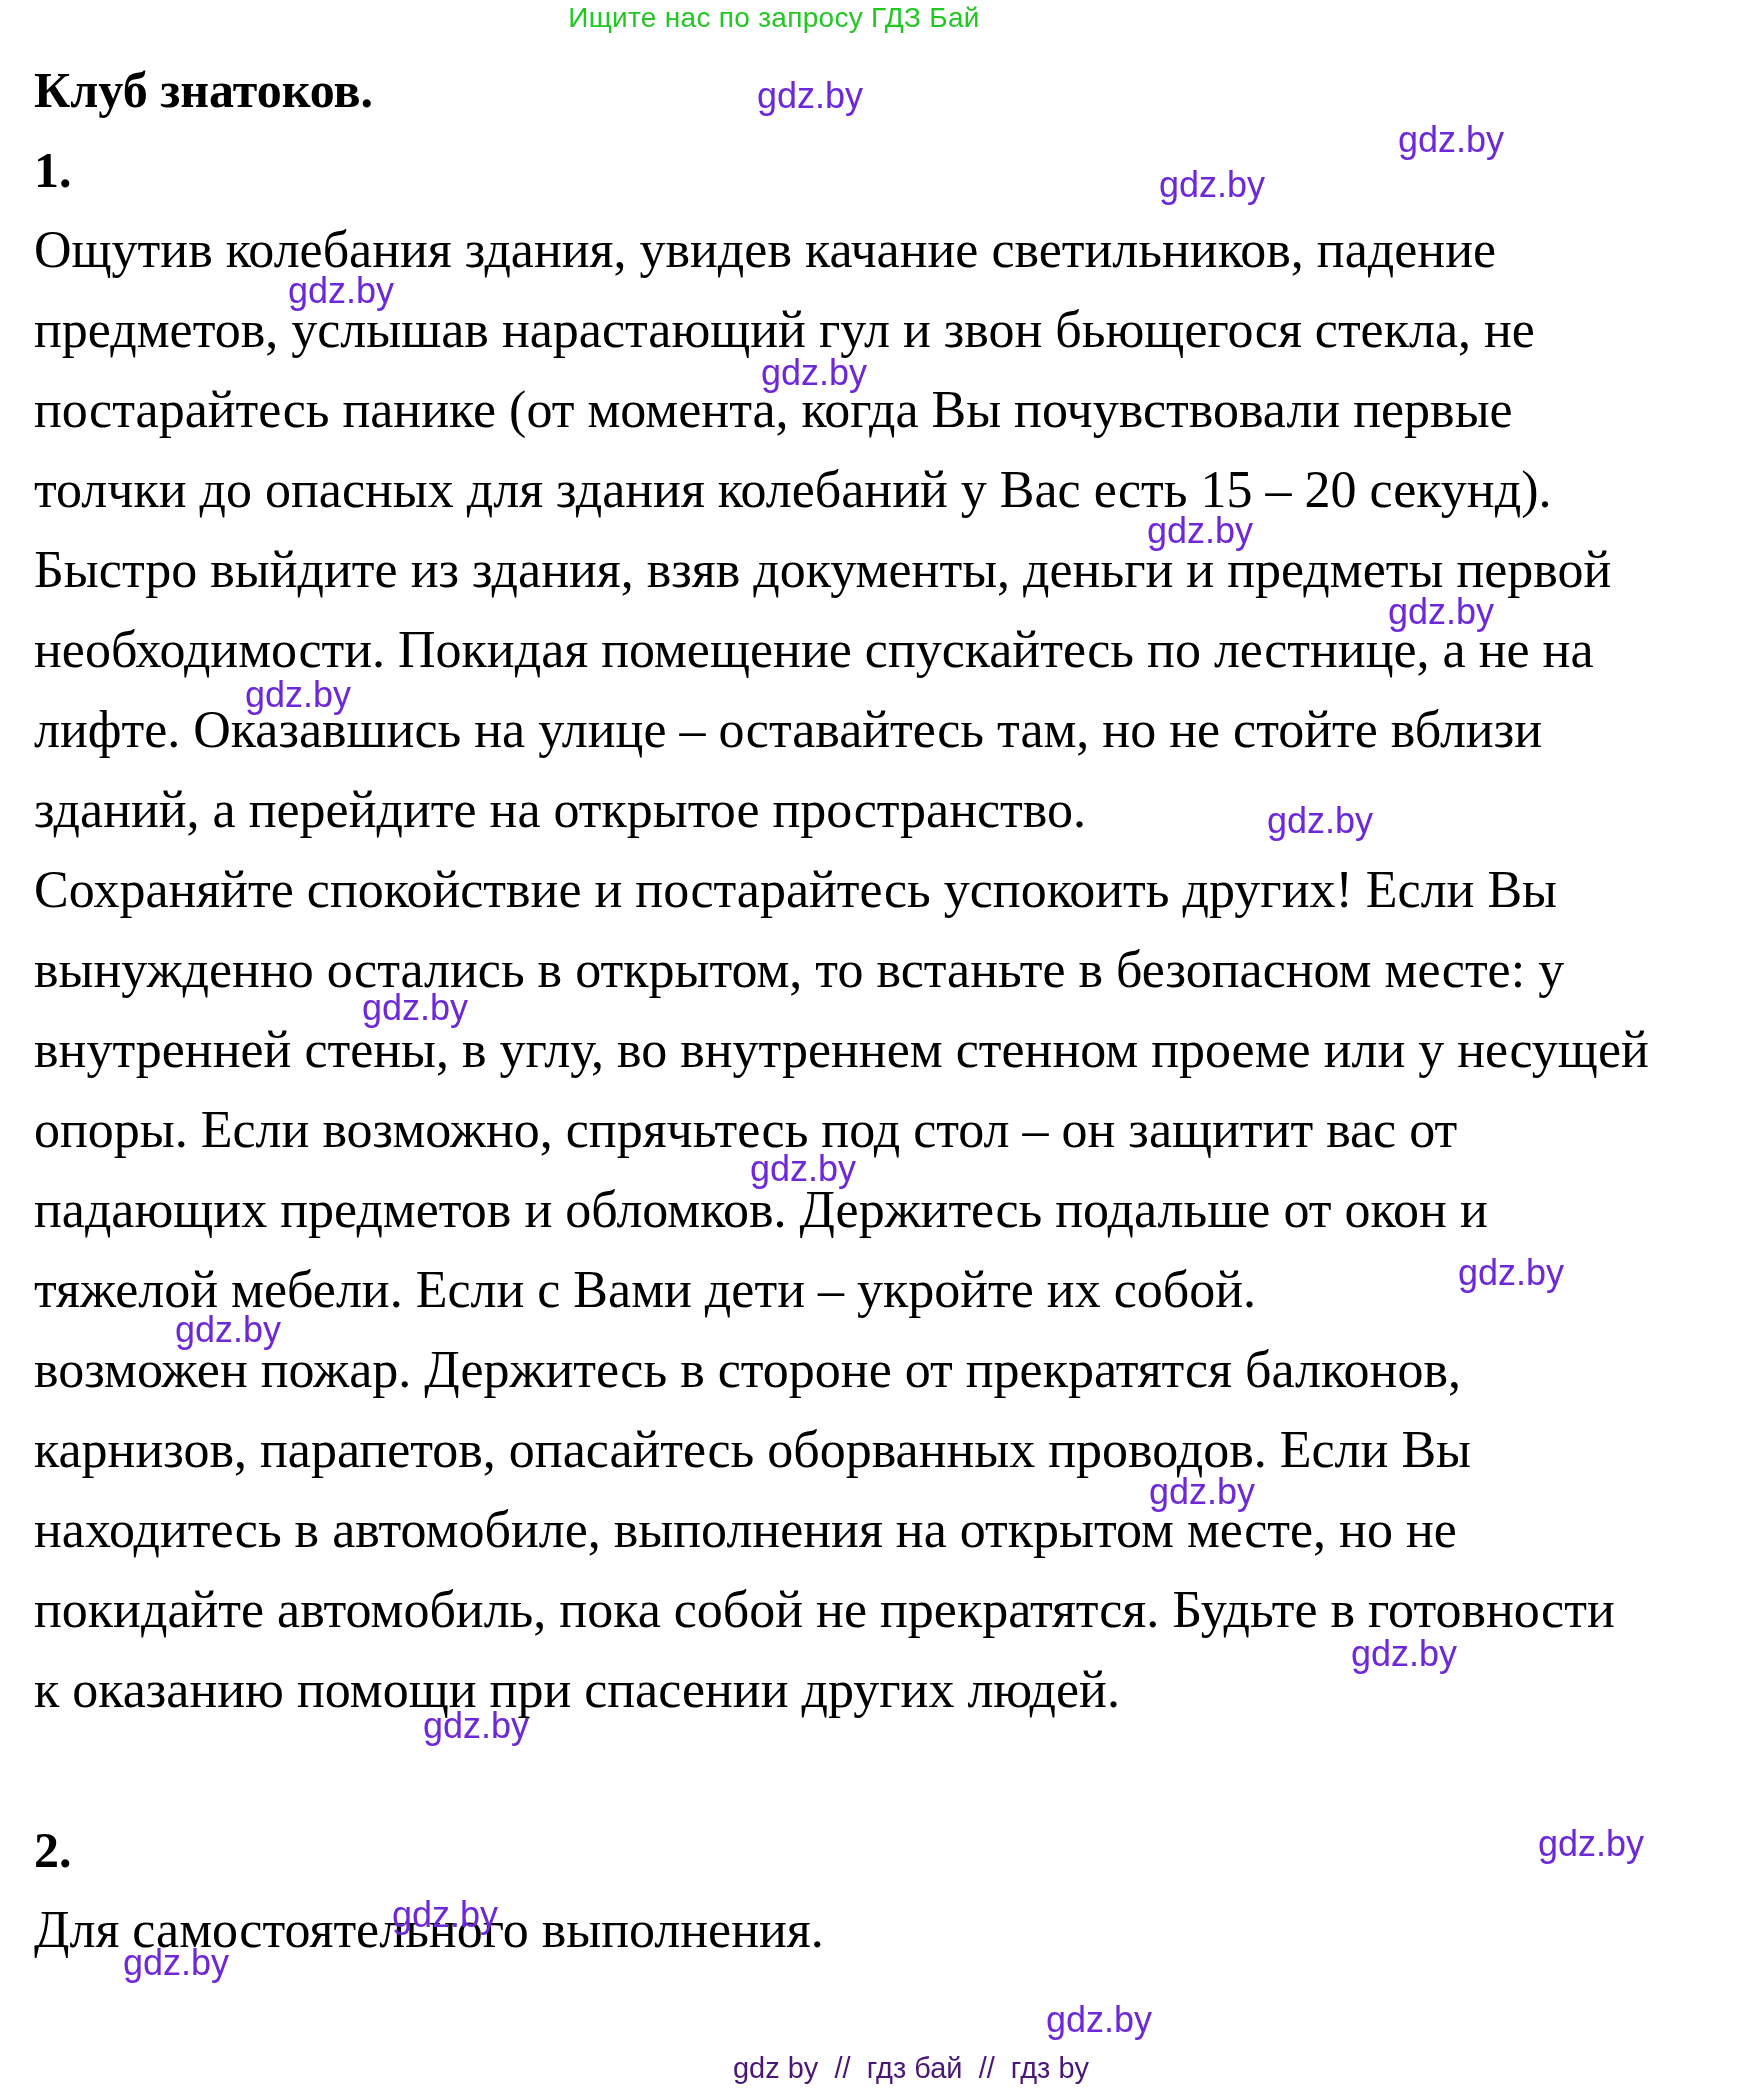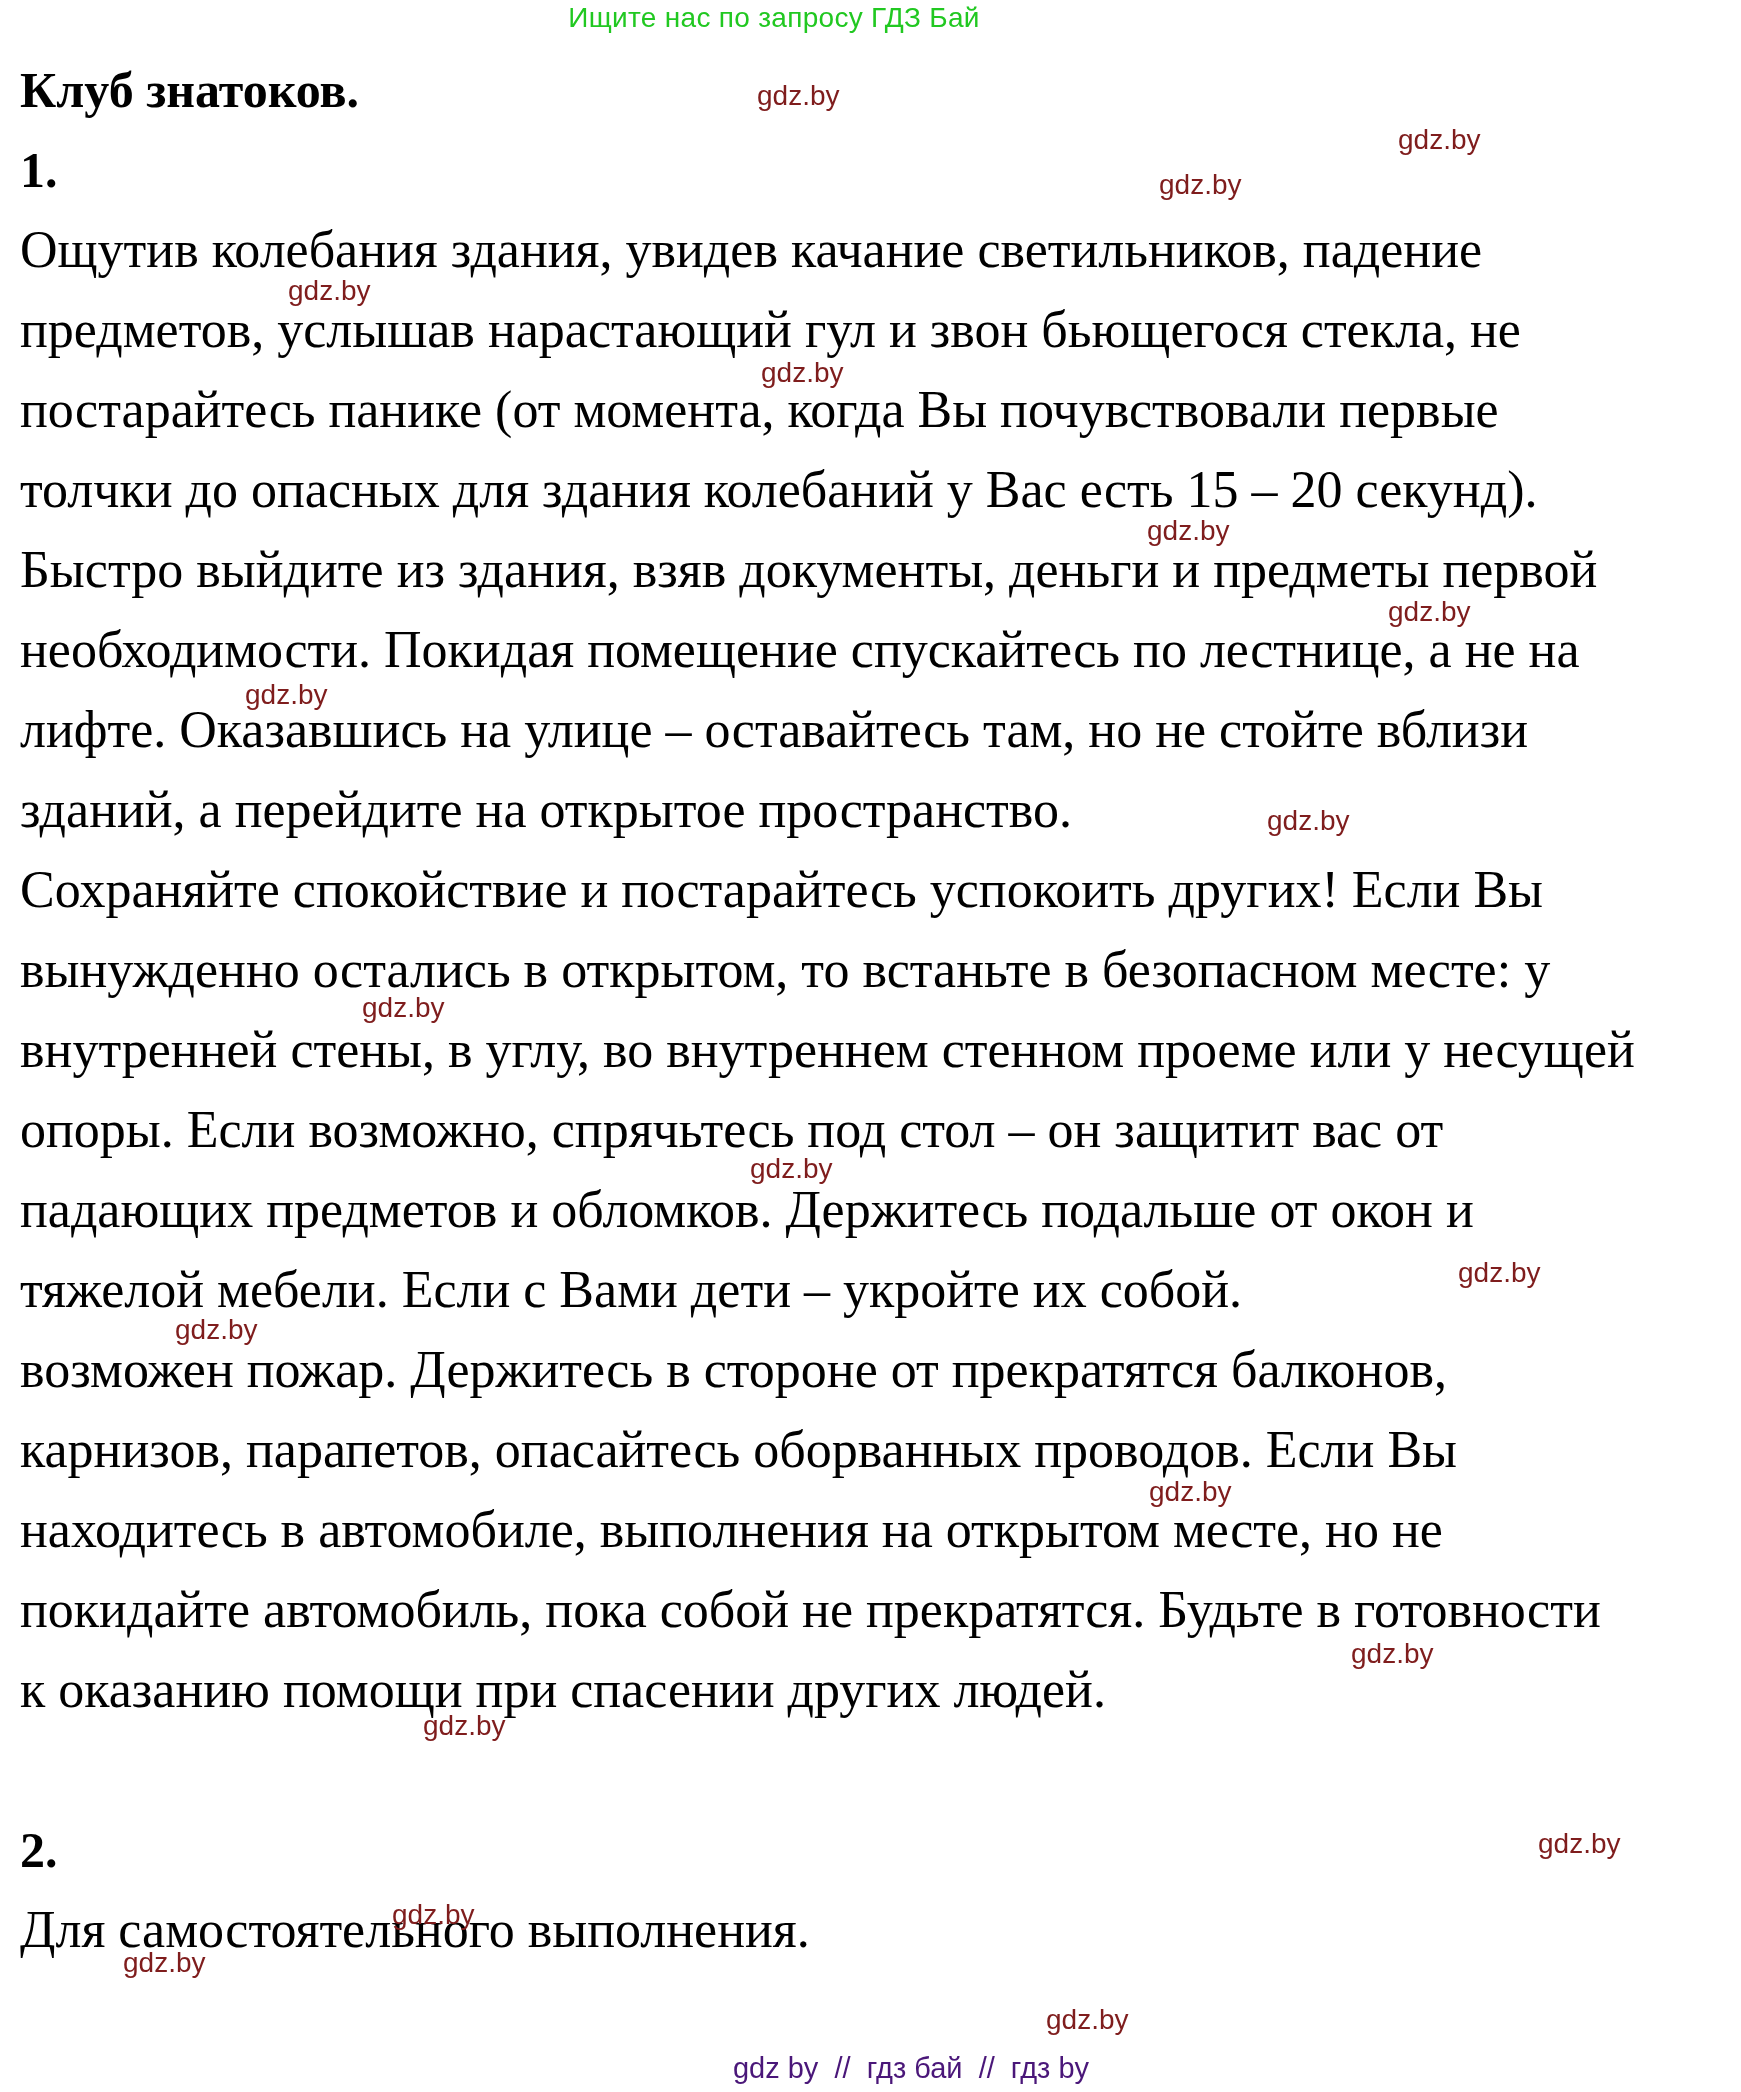--- a/index.html
+++ b/index.html
@@ -20,21 +20,21 @@
     width: 1548px;
     text-align: center;
     font-family: "Liberation Sans", sans-serif;
     font-size: 28px;
     line-height: 31px;
     color: #21c821;
     letter-spacing: 0.3px;
   }
   .content {
     position: absolute;
-    left: 20px;
+    left: 34px;
     top: 50px;
     font-family: "Liberation Serif", serif;
     font-size: 52px;
     line-height: 80px;
     color: #000000;
     white-space: nowrap;
   }
   .content .line {
     height: 80px;
     display: block;
@@ -42,23 +42,23 @@
   .content .heading {
     font-weight: bold;
     font-size: 50px;
   }
   .content .blank {
     height: 80px;
   }
   .watermark {
     position: absolute;
     font-family: "Liberation Sans", sans-serif;
-    font-size: 28px;
+    font-size: 36px;
     line-height: 28px;
-    color: #7f1d1d;
+    color: #6d28d9;
     white-space: nowrap;
   }
   .footer-banner {
     position: absolute;
     left: 0;
     top: 2053px;
     width: 1742px;
     text-align: center;
     font-family: "Liberation Sans", sans-serif;
     font-size: 29px;

